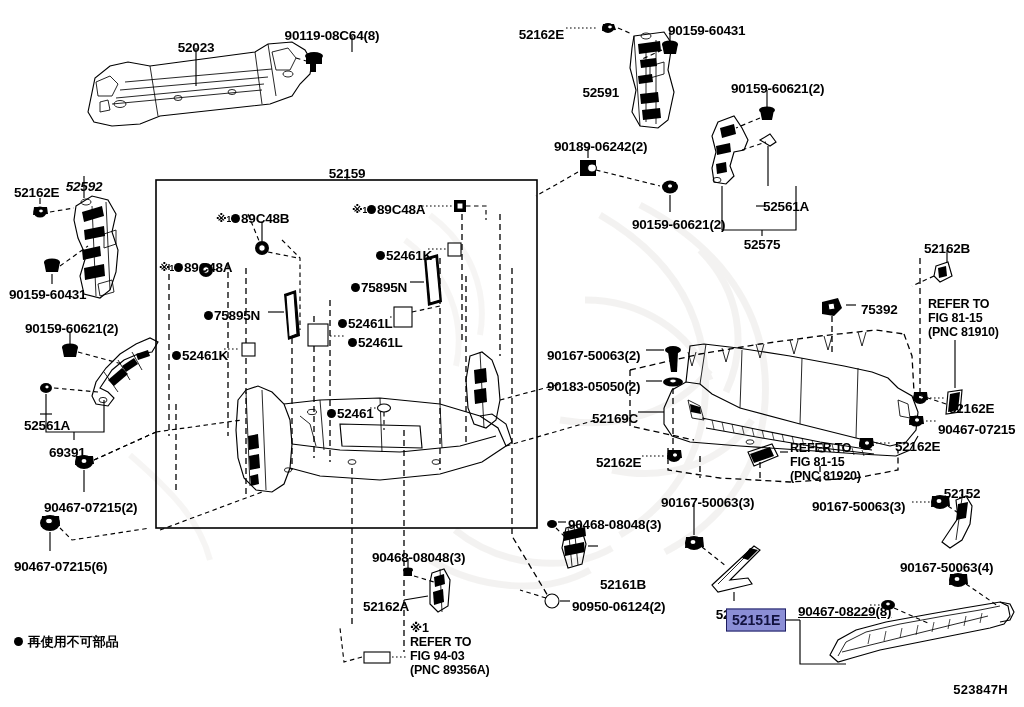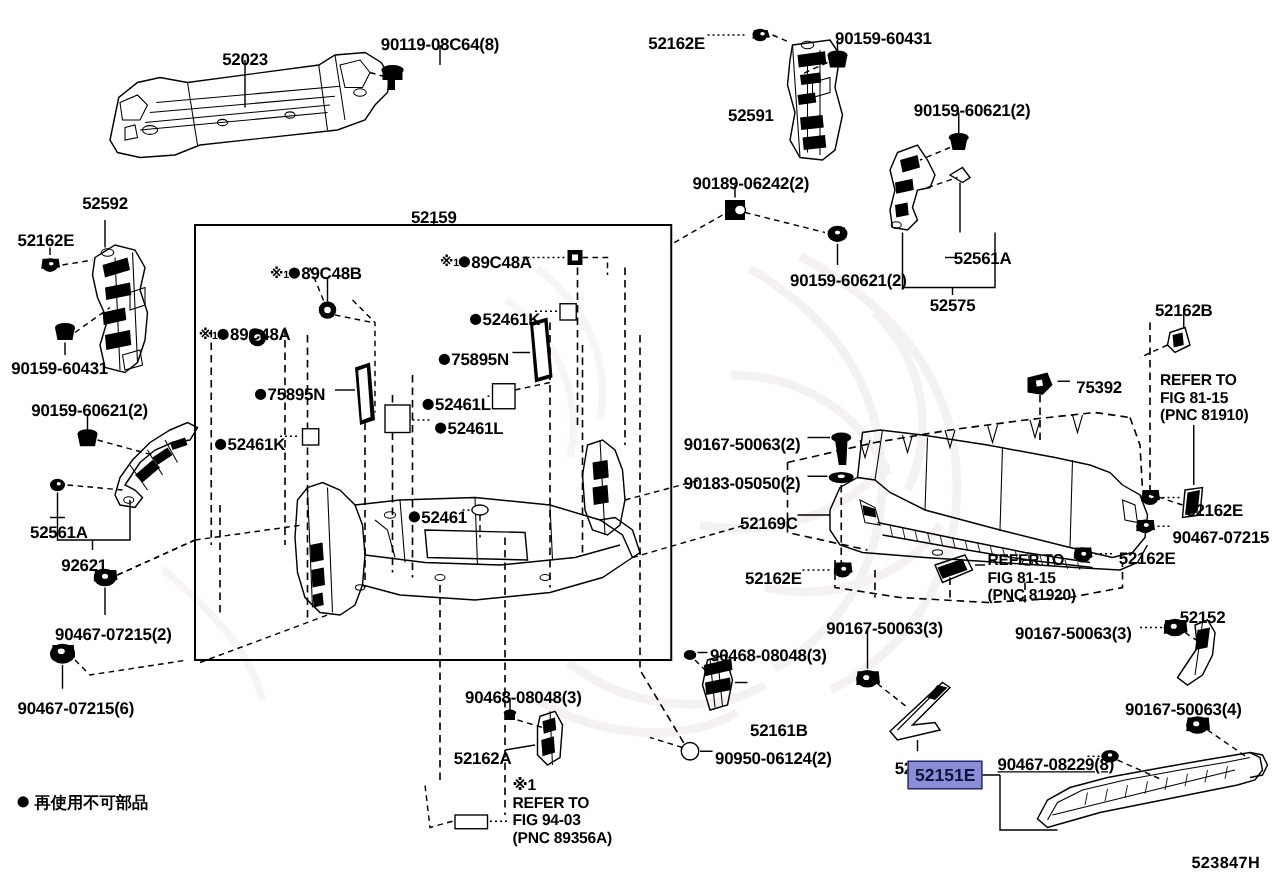--- a/index.html
+++ b/index.html
@@ -634,35 +634,35 @@
     <g>
       <rect class="wht" x="364" y="652" width="26" height="11"></rect>
       <path class="dot2" d="M392 657 L406 657"></path>
       <path class="dashf" d="M362 657 L344 662 L340 628"></path>
     </g>
 
   </svg>
 
   <div id="labels">
       <div class="lbl c" style="left: 196px; top: 41px;"><span>52023</span></div>
-      <div class="lbl c" style="left: 352px; top: 29px;"><span>90119-08C64(8)</span></div>
+      <div class="lbl c" style="left: 332px; top: 29px;"><span>90119-08C64(8)</span></div>
       <div class="lbl r" style="left: 564px; top: 28px;"><span>52162E</span></div>
       <div class="lbl" style="left: 668px; top: 24px;"><span>90159-60431</span></div>
       <div class="lbl r" style="left: 619px; top: 86px;"><span>52591</span></div>
       <div class="lbl" style="left: 731px; top: 82px;"><span>90159-60621(2)</span></div>
       <div class="lbl" style="left: 554px; top: 140px;"><span>90189-06242(2)</span></div>
       <div class="lbl" style="left: 632px; top: 218px;"><span>90159-60621(2)</span></div>
       <div class="lbl" style="left: 763px; top: 200px;"><span>52561A</span></div>
       <div class="lbl c" style="left: 762px; top: 238px;"><span>52575</span></div>
-      <div class="lbl c" style="left: 84px; top: 156px;"><span>52592</span></div>
+      <div class="lbl c" style="left: 84px; top: 180px; font-style: italic;"><span>52592</span></div>
       <div class="lbl" style="left: 14px; top: 186px;"><span>52162E</span></div>
       <div class="lbl" style="left: 9px; top: 288px;"><span>90159-60431</span></div>
       <div class="lbl" style="left: 25px; top: 322px;"><span>90159-60621(2)</span></div>
       <div class="lbl" style="left: 24px; top: 419px;"><span>52561A</span></div>
-      <div class="lbl" style="left: 49px; top: 446px;"><span>92621</span></div>
+      <div class="lbl" style="left: 49px; top: 446px;"><span>69391</span></div>
       <div class="lbl" style="left: 44px; top: 501px;"><span>90467-07215(2)</span></div>
       <div class="lbl" style="left: 14px; top: 560px;"><span>90467-07215(6)</span></div>
       <div class="lbl c" style="left: 347px; top: 167px;"><span>52159</span></div>
       <div class="lbl" style="left: 216px; top: 212px;"><span class="mark1">※<span class="sub">1</span></span><span class="dot"></span><span>89C48B</span></div>
       <div class="lbl" style="left: 159px; top: 261px;"><span class="mark1">※<span class="sub">1</span></span><span class="dot"></span><span>89C48A</span></div>
       <div class="lbl" style="left: 352px; top: 203px;"><span class="mark1">※<span class="sub">1</span></span><span class="dot"></span><span>89C48A</span></div>
       <div class="lbl" style="left: 204px; top: 309px;"><span class="dot"></span><span>75895N</span></div>
       <div class="lbl" style="left: 172px; top: 349px;"><span class="dot"></span><span>52461K</span></div>
       <div class="lbl" style="left: 376px; top: 249px;"><span class="dot"></span><span>52461K</span></div>
       <div class="lbl" style="left: 351px; top: 281px;"><span class="dot"></span><span>75895N</span></div>

